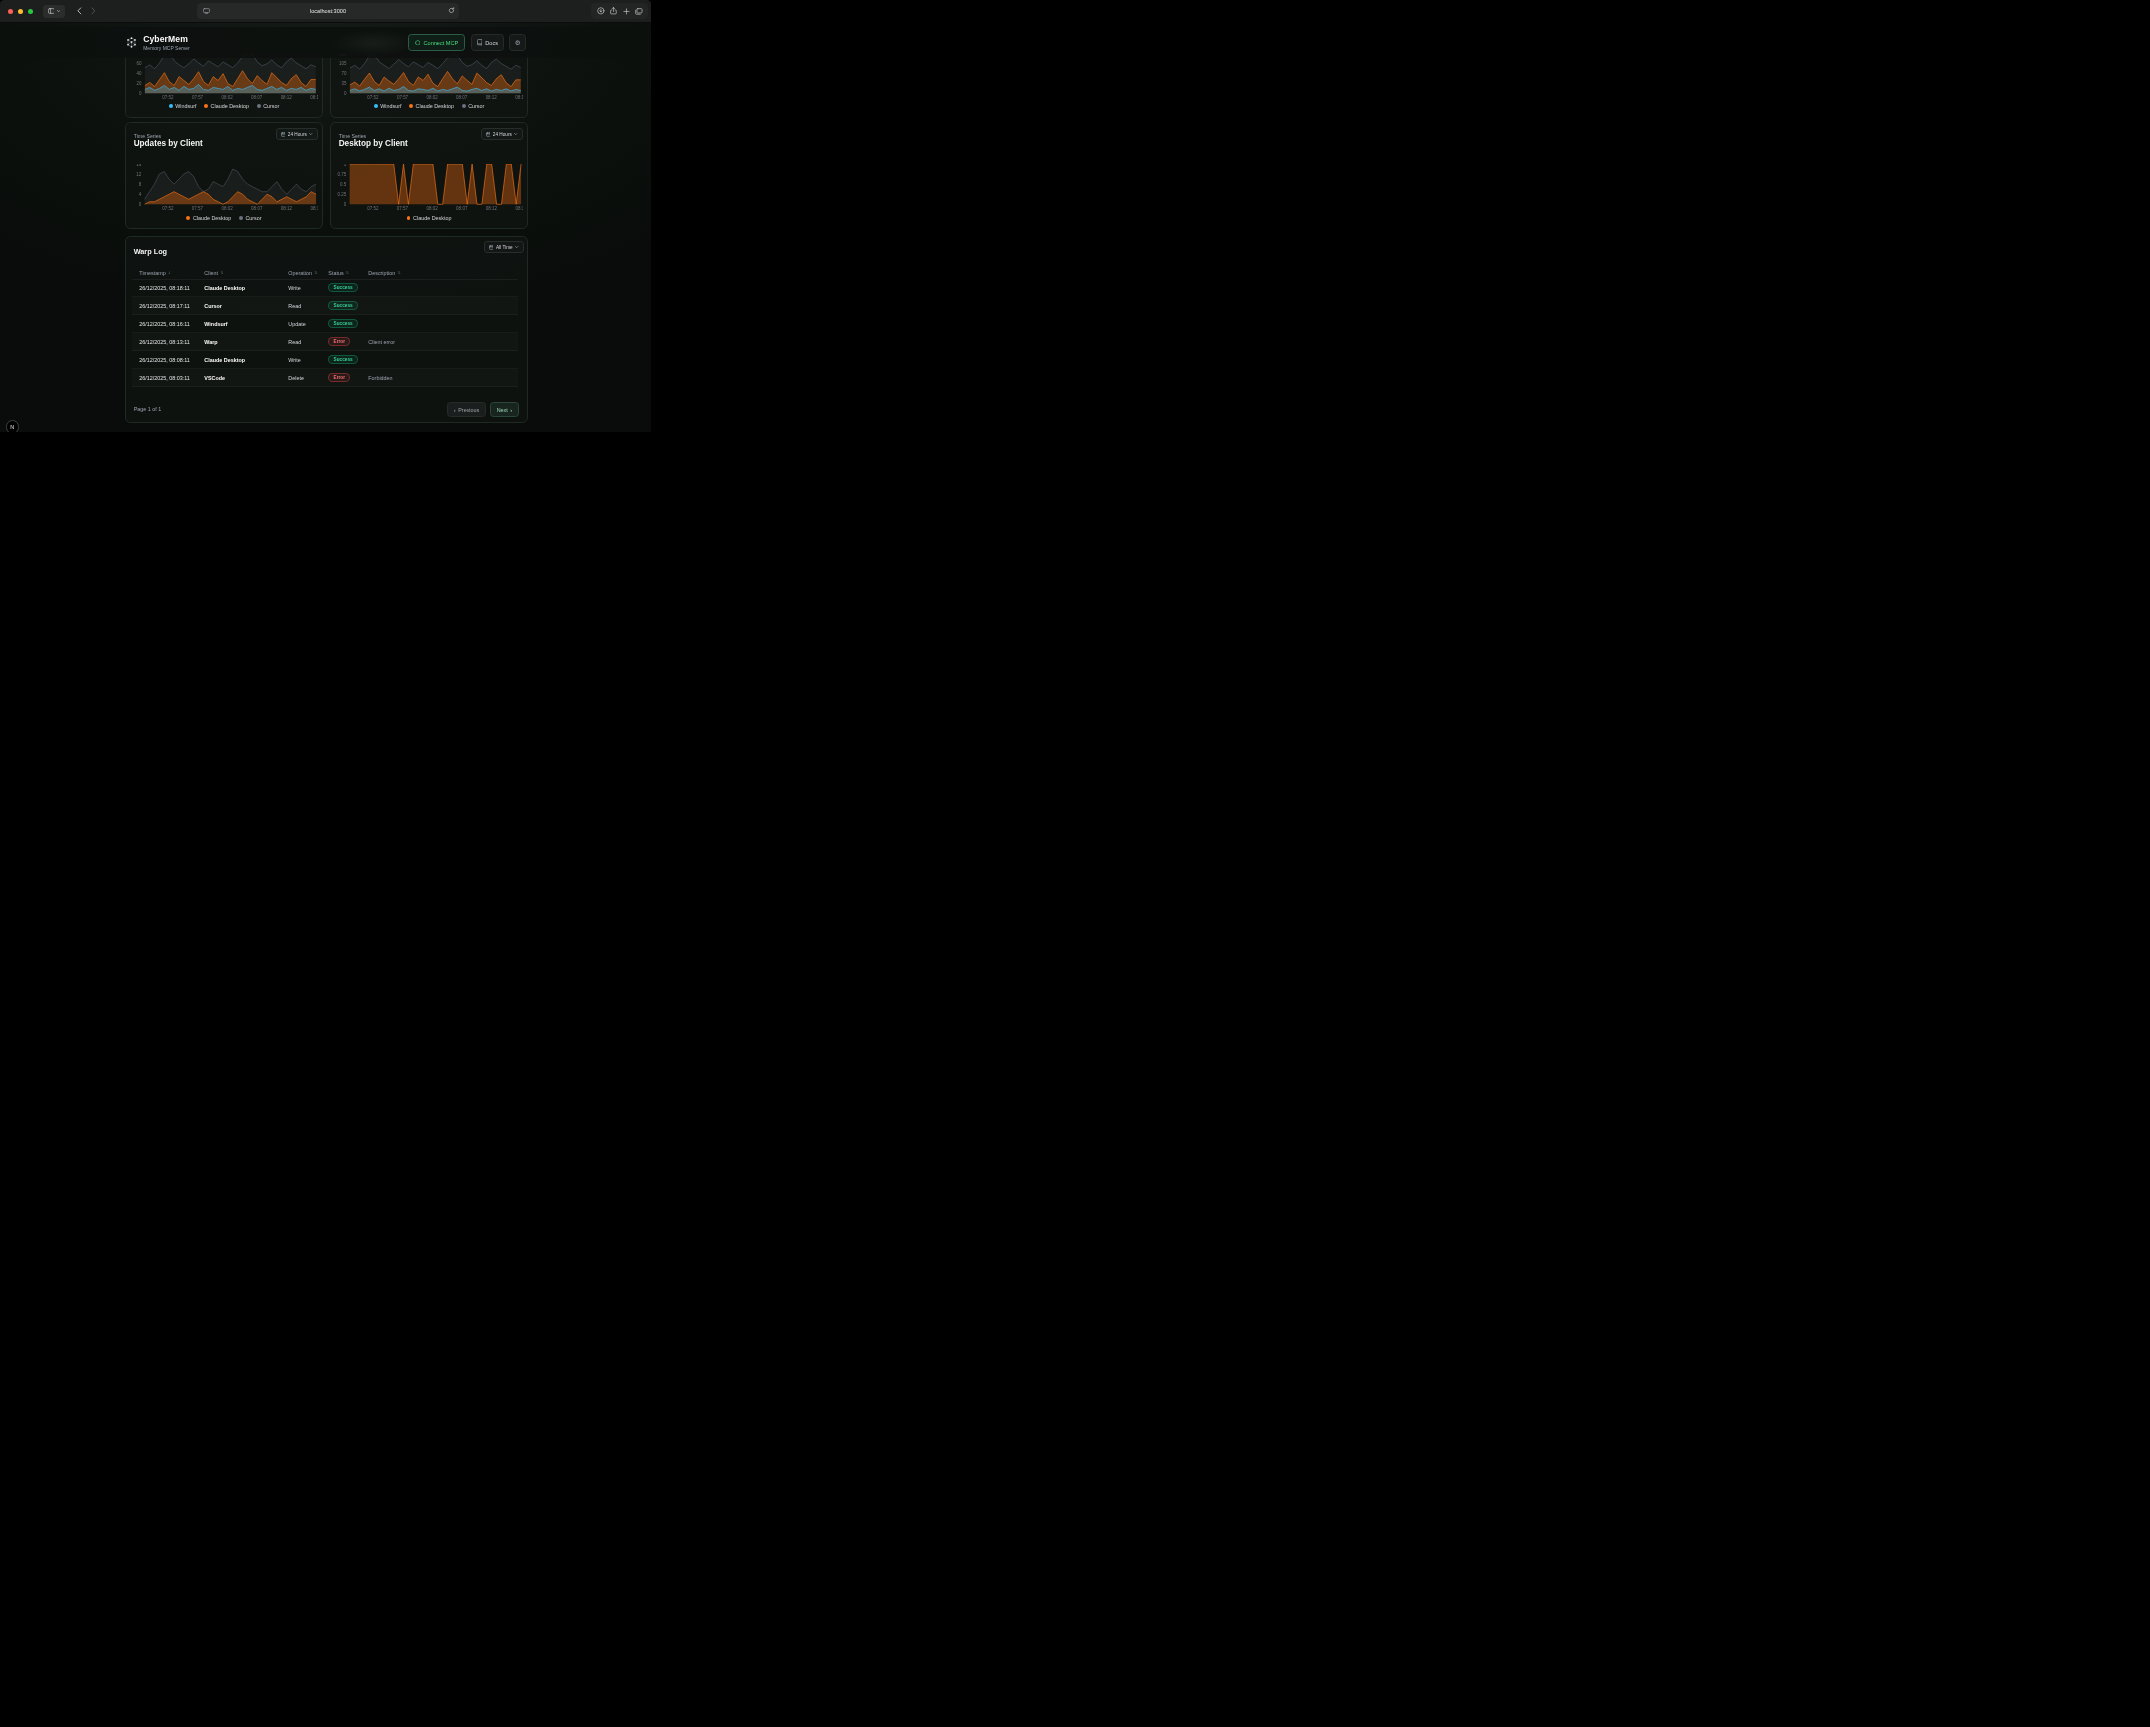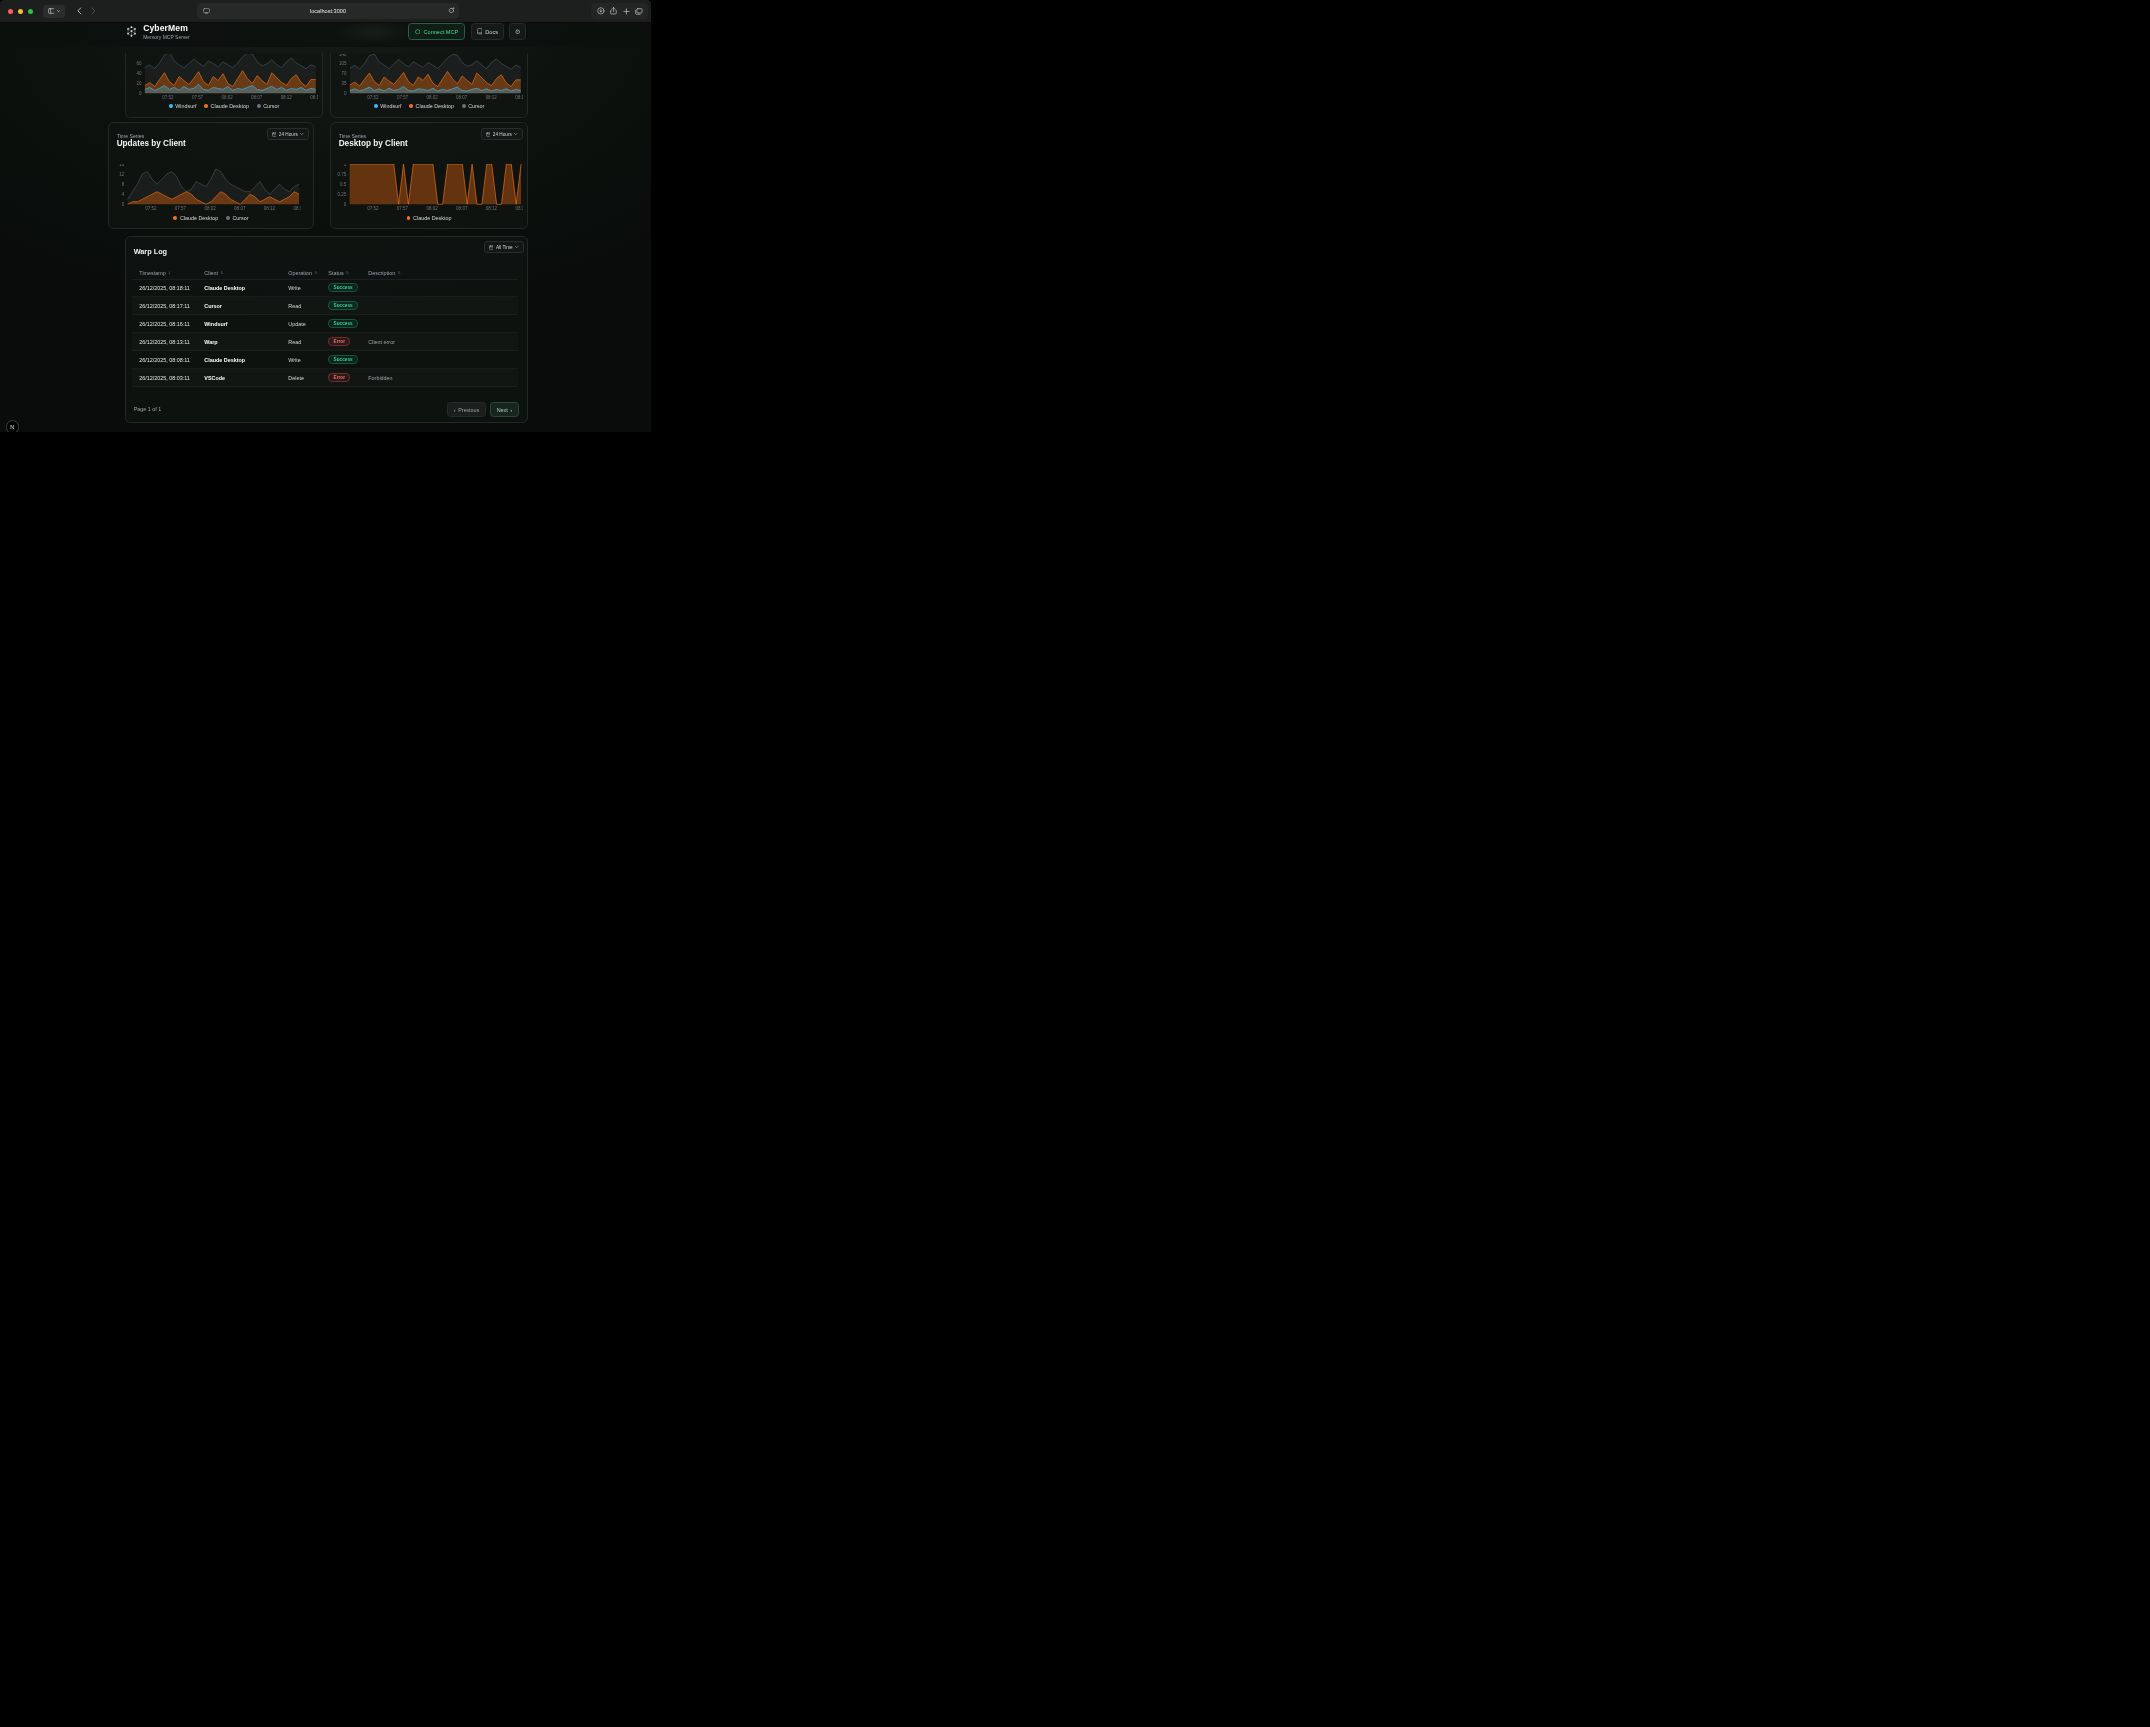--- a/index.html
+++ b/index.html
@@ -17,21 +17,21 @@
         display:flex;align-items:center;justify-content:center;color:#e7e7e7;font-size:5.6px;}
   .addr .site-icon{position:absolute;left:6px;top:4.3px;}
   .addr .reload{position:absolute;right:4.3px;top:3.9px;}
   .right-cluster{position:absolute;right:2.6px;top:3.4px;width:57px;height:15.5px;background:#232524;border-radius:4.3px;
         display:flex;align-items:center;justify-content:space-evenly;}
   .ic{stroke:#cfcfcf;fill:none;stroke-width:1.5;stroke-linecap:round;stroke-linejoin:round;}
   .ic.dim{stroke:#5b5d5c;}
   .ic.gray{stroke:#9ca3af;}
 
   
-  .app-header{position:absolute;top:16px;left:0;right:0;height:31px;background:rgba(12,16,14,0.88);z-index:20;}
+  .app-header{position:absolute;top:27px;left:0;right:0;height:31px;background:rgba(12,16,14,0.88);z-index:20;}
   .header-glow{position:absolute;left:331px;top:3.4px;width:86px;height:26px;border-radius:5.2px;
         background:radial-gradient(closest-side,rgba(255,255,255,0.05),transparent);}
   .header-inner{position:absolute;left:125px;width:401px;top:0;height:100%;display:flex;align-items:center;}
   .logo{width:13px;height:13px;margin-right:5.2px;flex:none;}
   .titles{display:flex;flex-direction:column;}
   .title{font-size:8.6px;font-weight:800;color:#fafafa;letter-spacing:0.1px;}
   .subtitle{font-size:5px;color:#9ca3af;margin-top:0.9px;}
   .spacer{flex:1;}
   .hbtns{display:flex;align-items:center;gap:5.2px;}
   .btn-connect{display:flex;align-items:center;gap:3px;height:14.6px;padding:0 6px;border-radius:3.4px;
@@ -39,21 +39,21 @@
   .btn-docs{display:flex;align-items:center;gap:3px;height:14.6px;padding:0 5.2px;border-radius:3.4px;
         background:#151917;border:0.4px solid #262b28;color:#d4d4d8;font-size:5.6px;cursor:pointer;}
   .btn-gear{width:14.6px;height:14.6px;border-radius:3.4px;background:#151917;border:0.4px solid #262b28;color:#9ca3af;
         display:flex;align-items:center;justify-content:center;font-size:6.5px;cursor:pointer;}
 
   
   .content{position:absolute;top:53px;left:0;right:0;bottom:0;overflow:hidden;}
   .card{position:absolute;background:rgba(16,21,18,0.72);border:0.4px solid #202a24;border-radius:5.2px;}
   #card-tl{left:125px;top:-119px;width:196px;height:182px;}
   #card-tr{left:330px;top:-119px;width:196px;height:182px;}
-  #card-updates{left:108px;top:69px;width:196px;height:105px;padding-left:8px;}
+  #card-updates{left:125px;top:69px;width:196px;height:105px;}
   #card-deletes{left:330px;top:69px;width:196px;height:105px;}
   #card-audit{left:125px;top:183px;width:401px;height:185px;}
 
   .chart-box{position:absolute;}
   .chart-box.top{left:3.4px;top:119px;width:189px;height:47px;}
   .chart-box.mid{left:3.4px;top:41px;width:189px;height:48px;}
   svg text.tick{fill:#71717a;font-size:10.5px;}
 
   .legend-row{position:absolute;left:0;width:100%;display:flex;justify-content:center;gap:7.7px;color:#d4d4d8;font-size:5.4px;}
   .legend-row.top{top:168px;}

